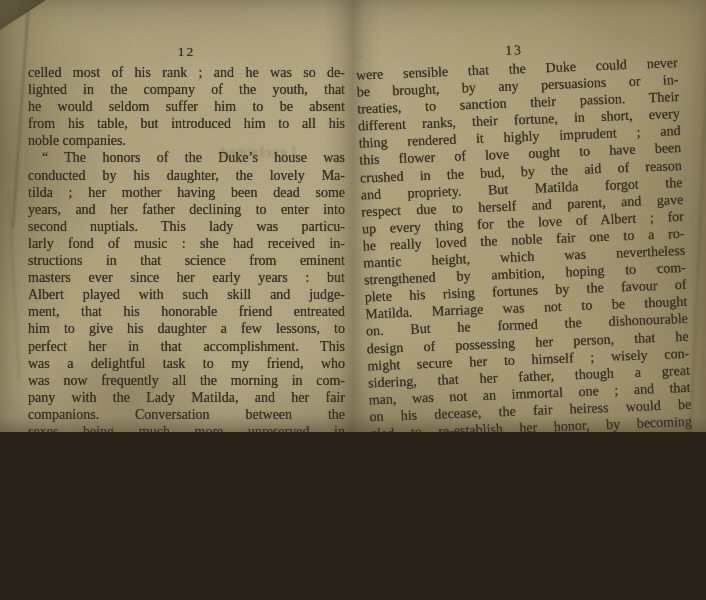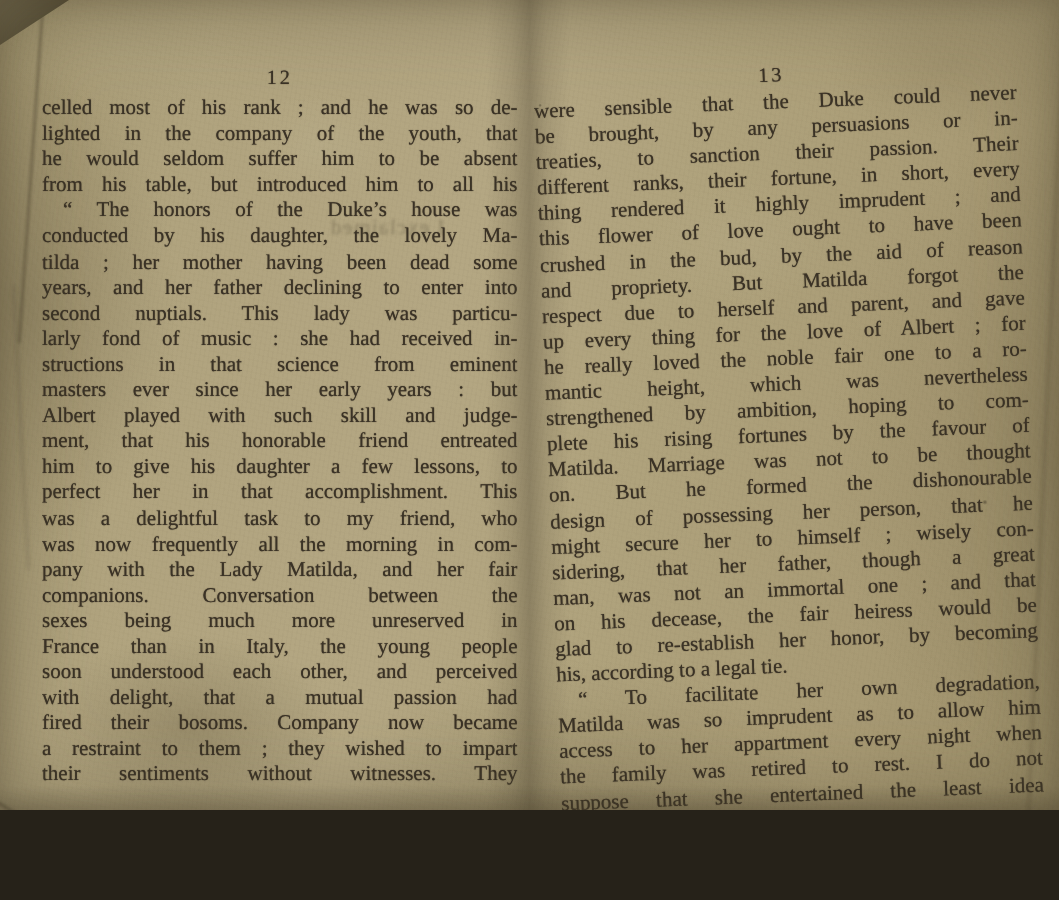--- a/index.html
+++ b/index.html
@@ -1,18 +1,18 @@
 <!DOCTYPE html>
 <html><head>
 <meta charset="utf-8">
 <title>Scanned book pages</title>
 <style>
   html,body{margin:0;padding:0;background:#262219;}
   .scan{
-    position:relative; width:706px; height:540px; overflow:hidden;
+    position:relative; width:706px; height:432px; overflow:hidden;
     background:linear-gradient(103deg,#a2956f 0%,#b0a37e 18%,#b4a783 42%,#afa27c 60%,#a89a74 82%,#9a8d67 100%);
     font-family:"Liberation Serif","DejaVu Serif",serif;
   }
   .mottle{position:absolute;inset:0;pointer-events:none;background:
     radial-gradient(140px 90px at 18% 90%, rgba(104,94,66,.35), transparent 70%),
     radial-gradient(120px 70px at 90% 8%, rgba(134,122,90,.28), transparent 70%),
     radial-gradient(220px 120px at 55% 97%, rgba(110,99,70,.22), transparent 70%),
     radial-gradient(150px 230px at 2% 38%, rgba(98,88,62,.30), transparent 70%),
     radial-gradient(200px 300px at 98% 55%, rgba(114,102,72,.22), transparent 70%),
     radial-gradient(90px 60px at 70% 30%, rgba(188,177,143,.22), transparent 70%),
@@ -68,20 +68,21 @@
   <div class="mottle"></div>
   <div class="grain"></div>
 
   <div class="page">
     <div class="pagenum left-num">12</div>
     <div class="textblock left-text">
         <div class="tline">celled most of his rank ; and he was so de-</div>
         <div class="tline">lighted in the company of the youth, that</div>
         <div class="tline">he would seldom suffer him to be absent</div>
         <div class="tline">from his table, but introduced him to all his</div>
+        <div class="tline noj">noble companies.</div>
         <div class="tline"> “ The honors of the Duke’s house was</div>
         <div class="tline">conducted by his daughter, the lovely Ma-</div>
         <div class="tline">tilda ; her mother having been dead some</div>
         <div class="tline">years, and her father declining to enter into</div>
         <div class="tline">second nuptials.  This lady was particu-</div>
         <div class="tline">larly fond of music : she had received in-</div>
         <div class="tline">structions in that science from eminent</div>
         <div class="tline">masters ever since her early years : but</div>
         <div class="tline">Albert played with such skill and judge-</div>
         <div class="tline">ment, that his honorable friend entreated</div>

